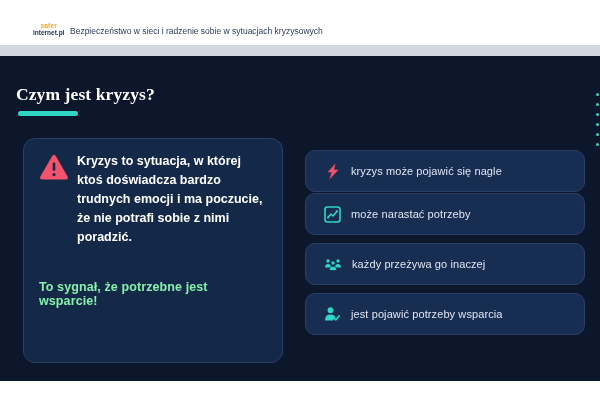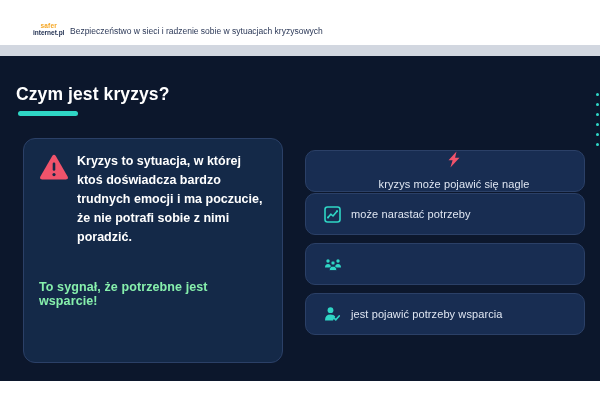--- a/index.html
+++ b/index.html
@@ -68,20 +68,21 @@
     background: #0c172c;
     overflow: hidden;
   }
   .slide-title {
     position: absolute;
     left: 16px; top: 28px;
     font-size: 17.5px;
     font-weight: bold;
     color: #ffffff;
     letter-spacing: 0.1px;
+    font-family: Liberation Serif, serif;
   }
   .title-underline {
     position: absolute;
     left: 18px; top: 55px;
     width: 60px; height: 5px;
     border-radius: 3px;
     background: #2fd6c5;
   }
 
   
@@ -128,21 +129,21 @@
     display: flex;
     align-items: center;
     gap: 10px;
     padding-left: 18px;
   }
   .fact-card .fact-label {
     font-size: 11px;
     color: #dfe6f2;
     letter-spacing: 0.1px;
   }
-  .fact-1 { top: 94px; flex-direction: column; }
+  .fact-1 { top: 94px; }
   .fact-2 { top: 137px; }
   .fact-3 { top: 187px; }
   .fact-4 { top: 237px; }
   .fact-icon {
     flex: 0 0 17px;
     height: 17px;
     display: flex;
     align-items: center;
     justify-content: center;
   }
@@ -228,20 +229,21 @@
       <span class="fact-icon">
         <svg width="18" height="16" viewBox="0 0 18 16">
           <circle cx="4" cy="5" r="1.7" fill="#2fd6c5"></circle>
           <circle cx="14" cy="5" r="1.7" fill="#2fd6c5"></circle>
           <path d="M1 11.5 Q1 8 4 8 Q7 8 7 11.5 Z" fill="#2fd6c5"></path>
           <path d="M11 11.5 Q11 8 14 8 Q17 8 17 11.5 Z" fill="#2fd6c5"></path>
           <circle cx="9" cy="7" r="2.1" fill="#2fd6c5" stroke="#182d52" stroke-width="0.8"></circle>
           <path d="M5.3 14.5 Q5.3 10.2 9 10.2 Q12.7 10.2 12.7 14.5 Z" fill="#2fd6c5" stroke="#182d52" stroke-width="0.8"></path>
         </svg>
       </span>
+      <span class="fact-label">każdy przeżywa go inaczej</span>
     </div>
 
     <div class="fact-card fact-4">
       <span class="fact-icon">
         <svg width="17" height="16" viewBox="0 0 17 16">
           <circle cx="6.5" cy="4.2" r="2.9" fill="#2fd6c5"></circle>
           <path d="M1 14.5 Q1 8.6 6.5 8.6 Q10 8.6 11.2 10.6 L9 14.5 Z" fill="#2fd6c5"></path>
           <polyline points="10.2,12.2 11.8,13.8 15.2,10" fill="none" stroke="#2fd6c5" stroke-width="1.7" stroke-linecap="round" stroke-linejoin="round"></polyline>
         </svg>
       </span>

